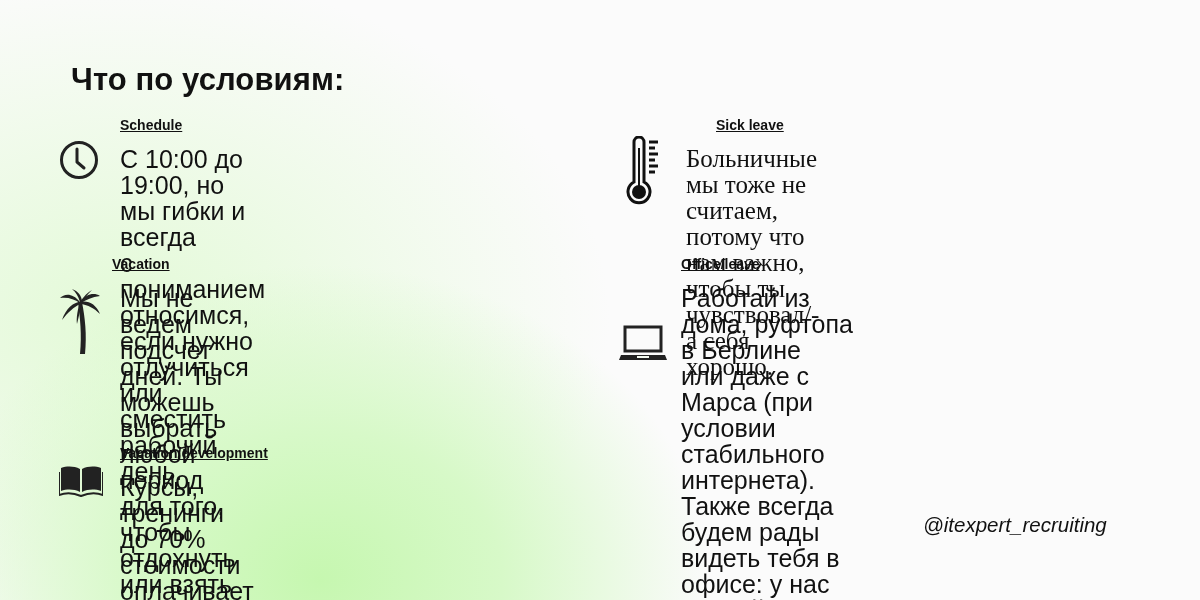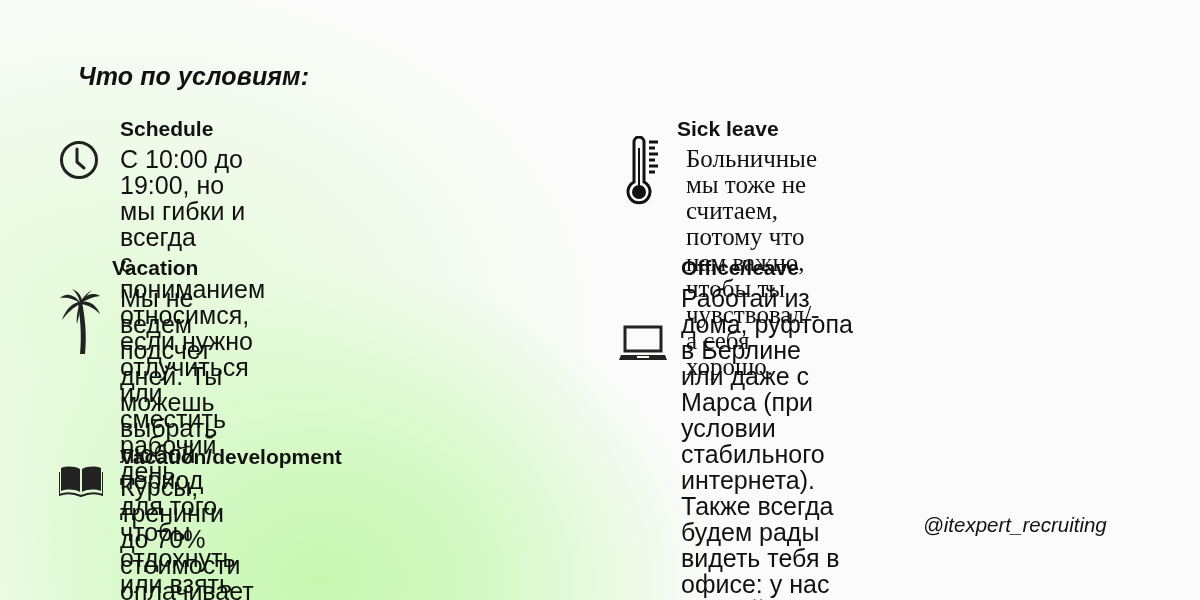--- a/index.html
+++ b/index.html
@@ -6,29 +6,29 @@
   body {
     width:1200px; height:600px; overflow:hidden; position:relative;
     font-family: "Liberation Sans", "DejaVu Sans", sans-serif;
     color:#111;
     background:
       radial-gradient(ellipse 520px 420px at 320px 580px, #c6f7b0 0%, #d7f9c8 35%, rgba(240,252,235,0) 75%),
       radial-gradient(ellipse 700px 500px at 120px 320px, #e3fad7 0%, rgba(248,253,246,0) 70%),
       #fbfbfb;
   }
   .title {
-    position:absolute; left:78px; top:62px;
-    font-size:25px; font-weight:700; letter-spacing:0.1px;font-style:italic;
+    position:absolute; left:71px; top:62px;
+    font-size:31px; font-weight:700; letter-spacing:0.1px;
   }
   .item { position:absolute; }
   .item .icon {
     position:absolute; color:#222;
   }
   .item .heading {
-    position:absolute; font-size:21px; font-weight:700; white-space:nowrap;
+    position:absolute; font-size:14px; font-weight:700; white-space:nowrap;text-decoration:underline;
   }
   .item .body {
     position:absolute; font-size:25px; line-height:26px; white-space:pre-line;
   }
   .handle {
     position:absolute; left:923px; top:513px; font-size:20.5px; color:#111;font-style:italic;
   }
 </style>
 </head>
 <body>
@@ -91,21 +91,21 @@
       <g stroke="#111" stroke-width="3">
         <line x1="23" y1="6" x2="32" y2="6"></line>
         <line x1="23" y1="12" x2="29" y2="12"></line>
         <line x1="23" y1="18" x2="32" y2="18"></line>
         <line x1="23" y1="24" x2="29" y2="24"></line>
         <line x1="23" y1="30" x2="32" y2="30"></line>
         <line x1="23" y1="36" x2="29" y2="36"></line>
       </g>
     </svg>
   </span>
-  <div class="heading" style="left:677px;top:117px;">Sick leave</div>
+  <div class="heading" style="left:716px;top:117px;">Sick leave</div>
   <div class="body" style="left:686px;top:146px;font-family:Liberation Serif, serif;">Больничные мы тоже не считаем,
 потому что нам важно, чтобы ты
 чувствовал/-а себя хорошо.</div>
 </div>
 
 <div class="item">
   <span class="icon" style="left:618px;top:325px;">
     <svg width="50" height="36" viewBox="0 0 50 36">
       <rect x="7" y="2" width="36" height="24" fill="none" stroke="#222" stroke-width="3"></rect>
       <path d="M3 30 H47 L49 35 H1 Z" fill="#222"></path>

